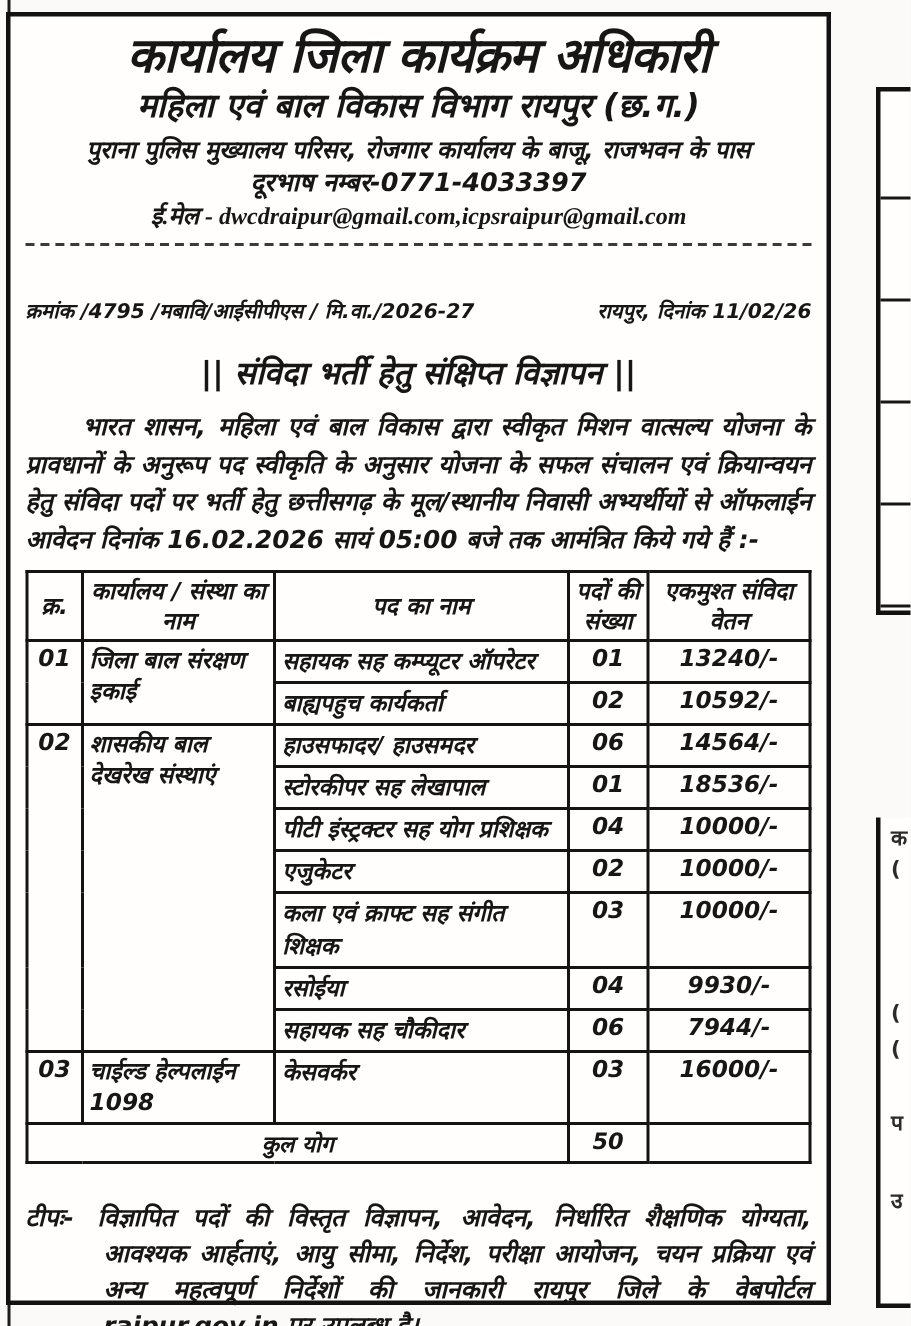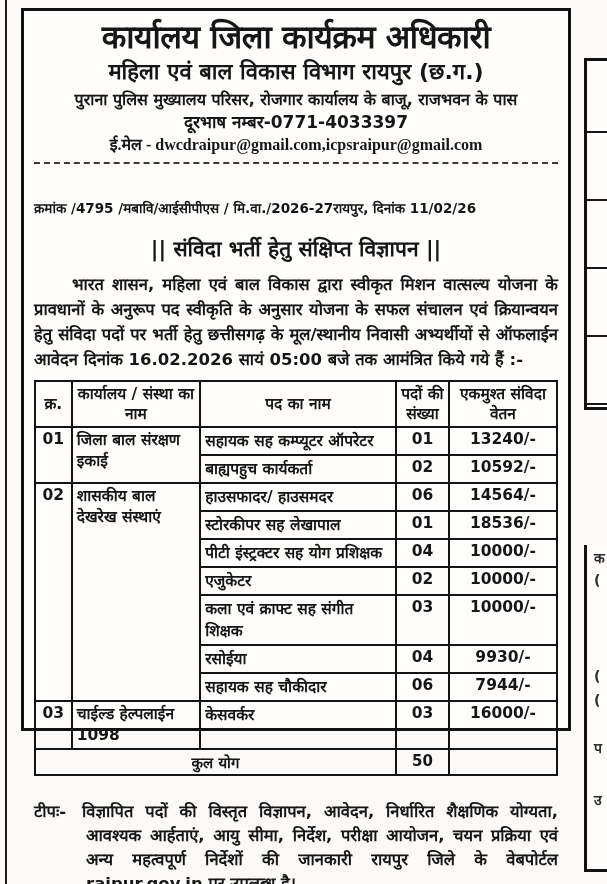--- a/index.html
+++ b/index.html
@@ -2,34 +2,34 @@
 <html><head>
 <meta charset="utf-8">
 <style>
   * { margin:0; padding:0; box-sizing:border-box; }
   html,body { width:607px; height:884px; background:#f4f3f0; overflow:hidden;
     font-family:"DejaVu Sans","Liberation Sans",sans-serif; color:#161616; }
   .page { position:relative; width:607px; height:884px; background:#fbfaf8; }
 
   .col-rule { position:absolute; left:5px; top:0; width:2px; height:884px; background:#1c1c1c; }
 
-  .ad-box { position:absolute; left:21px; top:8px; width:550px; height:723px;
-    background:#fffefd; border:3px solid #121212; padding:6px 10px 6px 10px; }
+  .ad-box { position:absolute; left:4px; top:8px; width:550px; height:862px;
+    background:#fffefd; border:3px solid #121212; padding:6px 10px 6px 10px;font-style:italic; }
 
   
   .hdr { text-align:center; }
   .hdr-office { font-size:32px; font-weight:bold; line-height:40px; letter-spacing:-0.5px; }
   .hdr-dept { font-size:22px; font-weight:bold; line-height:30px; }
   .hdr-addr { font-size:16px; font-weight:bold; line-height:22px; margin-top:2px; }
   .hdr-phone { font-size:17px; font-weight:bold; line-height:23px; }
   .hdr-email { font-size:16px; font-weight:bold; line-height:22px; font-family:"Liberation Serif","DejaVu Serif",serif; }
 
   .dash-sep { border-top:2px dashed #3a3a3a; margin:6px 0 4px 0; }
 
-  .ref-row { display:flex; justify-content:flex-start; font-size:13.5px; font-weight:bold; line-height:20px;margin-top:34px; }
+  .ref-row { display:flex; justify-content:space-between; font-size:13.5px; font-weight:bold; line-height:20px;margin-top:34px; }
 
   .notice-title { text-align:center; font-size:21px; font-weight:bold; margin:16px 0 10px 0; }
 
   .intro { font-size:16.5px; font-weight:bold; line-height:25px; text-align:justify;
     text-indent:38px; }
 
   
   table.vac { width:100%; border-collapse:collapse; margin-top:8px; }
   table.vac td, table.vac th { border:2px solid #141414; font-size:15.5px; font-weight:bold;
     padding:2px 4px; vertical-align:top; }

